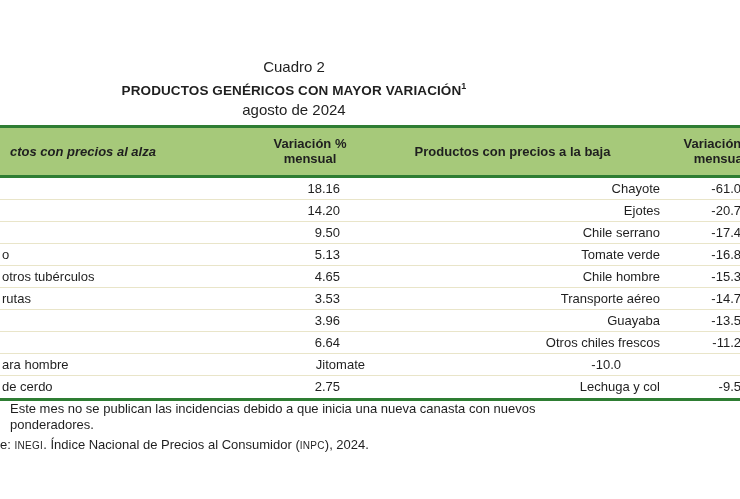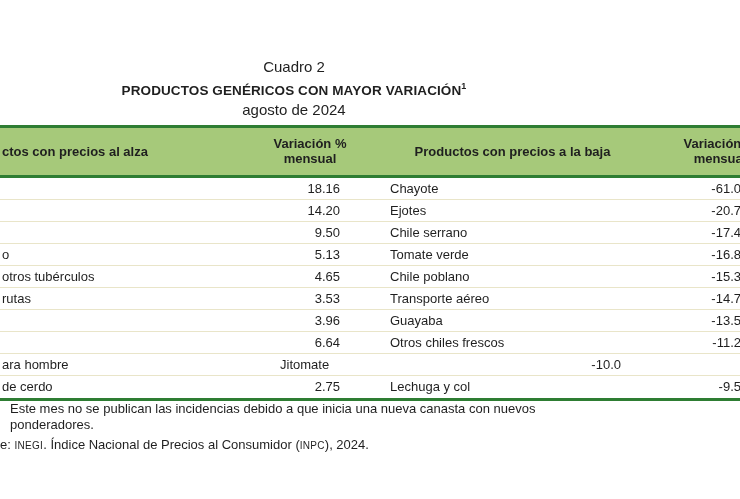--- a/index.html
+++ b/index.html
@@ -23,35 +23,35 @@
   .tablewrap { margin-top:5px; width:780px; }
   .band {
     display:grid; grid-template-columns:255px 110px 295px 120px;
     align-items:center;
     background:var(--header-band,#a6c97a);
     border-top:3px solid var(--table-border,#2e7d33);
     border-bottom:3px solid var(--table-border,#2e7d33);
     height:53px;
     font-weight:bold; font-size:13px; line-height:15px;
   }
-  .band .c1 { padding-left:2px; }
+  .band .c1 { padding-left:10px;font-style:italic; }
   .band .c2 { text-align:center; }
   .band .c3 { text-align:center; }
   .band .c4 { text-align:center; }
 
   .tbody { border-bottom:3px solid var(--table-border,#2e7d33); }
   .row {
     display:grid; grid-template-columns:255px 110px 295px 120px;
     align-items:center; height:22px; font-size:13px;
     border-bottom:1px solid var(--row-divider,#e9e5c9);
   }
   .row:last-child { border-bottom:none; }
   .row .c1 { padding-left:2px;  white-space:nowrap; overflow:hidden; }
   .row .c2 { text-align:right; padding-right:25px; }
-  .row .c3 { padding-left:25px; white-space:nowrap; }
+  .row .c3 { padding-left:25px; white-space:nowrap;text-align:right; }
   .row .c4 { text-align:right; padding-right:39px; white-space:nowrap; }
 
   
   .footer { font-size:13px; line-height:16px; }
   .note   { padding-left:10px; }
   .source { margin-top:4px; }
   .smallcaps { font-size:10px; letter-spacing:.3px;margin-top:40px; }
 </style>
 </head>
 <body>
@@ -104,21 +104,21 @@
   <div class="row">
     <div class="c1">o</div>
     <div class="c2">5.13</div>
     <div class="c3">Tomate verde</div>
     <div class="c4">-16.8</div>
   </div>
 
   <div class="row">
     <div class="c1">otros tubérculos</div>
     <div class="c2">4.65</div>
-    <div class="c3">Chile poblano</div>
+    <div class="c3">Chile hombre</div>
     <div class="c4">-15.3</div>
   </div>
 
   <div class="row">
     <div class="c1">rutas</div>
     <div class="c2">3.53</div>
     <div class="c3">Transporte aéreo</div>
     <div class="c4">-14.7</div>
   </div>
 

